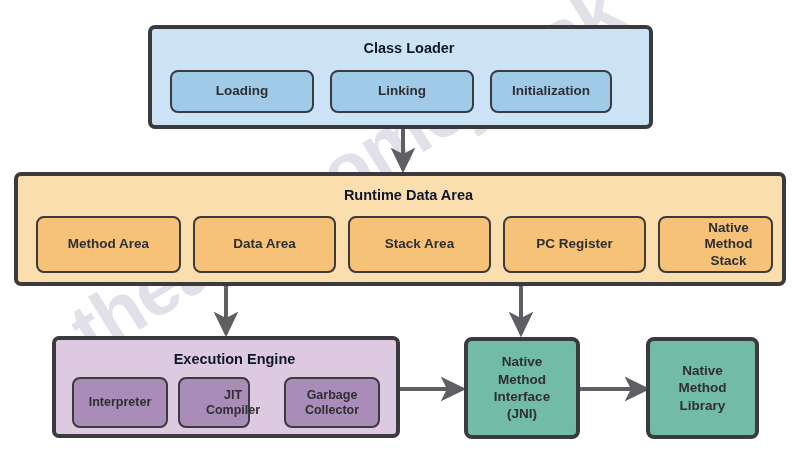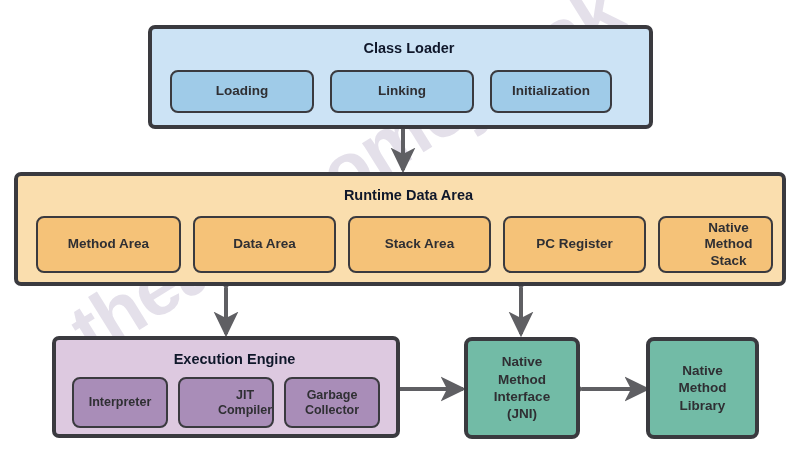--- a/index.html
+++ b/index.html
@@ -169,21 +169,21 @@
       <span>Native Method Stack</span>
     </div>
   </div>
 
   <div class="group c-purple-outer" style="left:52px; top:336px; width:348px; height:102px;">
     <div class="group-title" style="top:11px;">Execution Engine</div>
 
     <div class="item c-purple-inner" style="left:16px; top:37px; width:96px; height:51px; font-size:12.5px;">
       <span>Interpreter</span>
     </div>
-    <div class="item c-purple-inner" style="left:122px; top:37px; width:96px; height:51px; font-size:12.5px;padding-left:40px;">
+    <div class="item c-purple-inner" style="left:122px; top:37px; width:72px; height:51px; font-size:12.5px;padding-left:40px;">
       <span>JIT Compiler</span>
     </div>
     <div class="item c-purple-inner" style="left:228px; top:37px; width:96px; height:51px; font-size:12.5px;">
       <span>Garbage Collector</span>
     </div>
   </div>
 
   <div class="node c-green" style="left:464px; top:337px; width:116px; height:102px;">
     <span>Native Method Interface (JNI)</span>
   </div>

